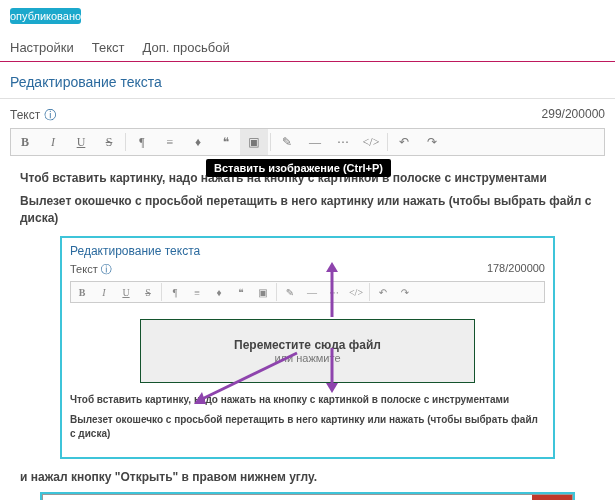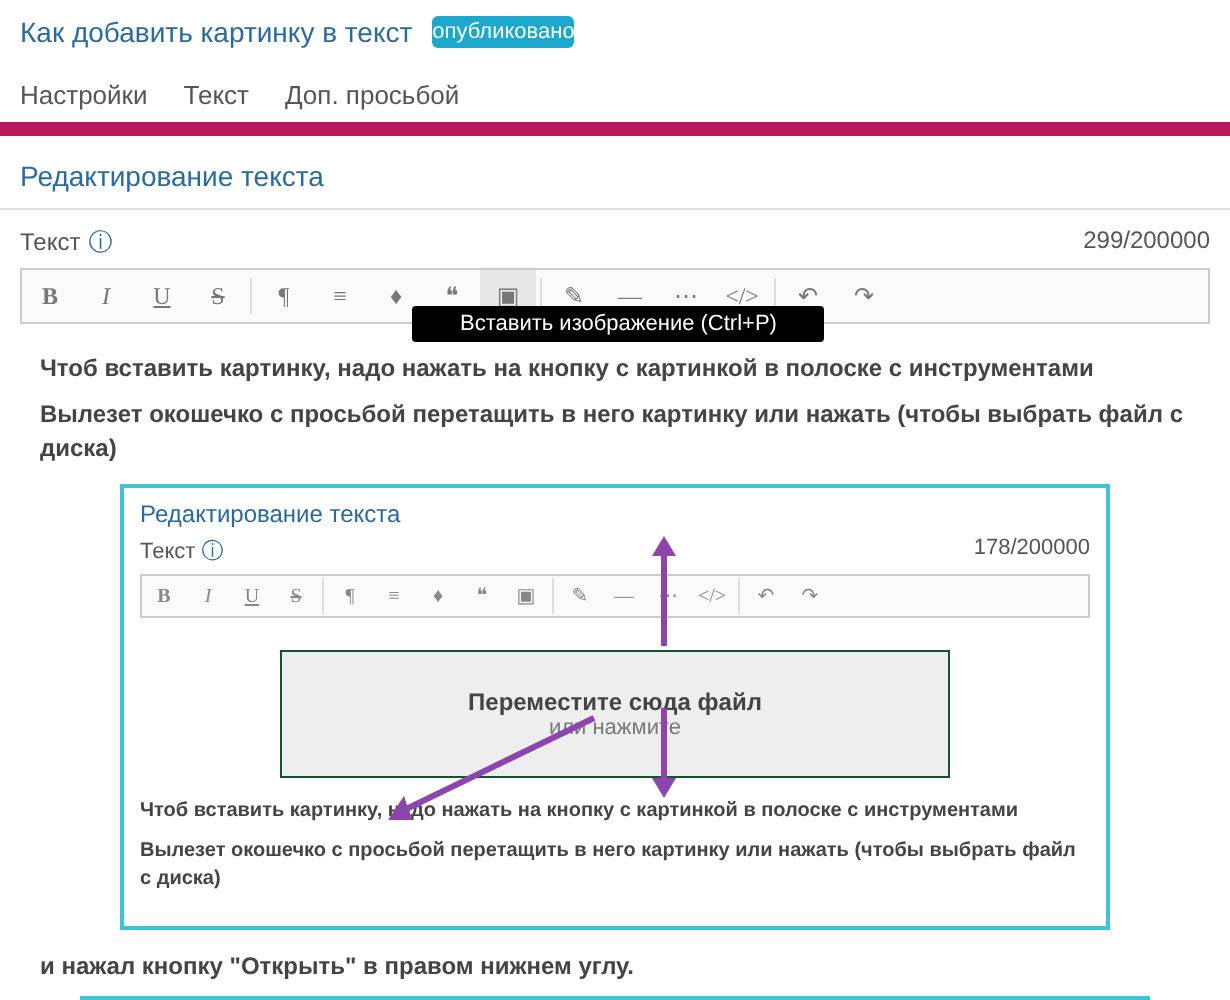--- a/index.html
+++ b/index.html
@@ -1,31 +1,31 @@
 <!DOCTYPE html>
 <html><head>
 <meta charset="utf-8">
 <style>
 * { margin: 0; padding: 0; box-sizing: border-box; }
 body { font-family: Arial, sans-serif; font-size: 13px; color: #333; width: 615px; height: 500px; overflow: hidden; background: #fff; }
 .header { padding: 8px 10px 6px; }
 .title-row { display: flex; align-items: center; gap: 10px; }
 .title { color: #2b6a9e; font-size: 14px; }
 .badge { background: #1ba8cc; color: #fff; padding: 2px 0; border-radius: 3px; font-size: 11px; }
-.tabs-row { display: flex; justify-content: space-between; padding: 10px 10px 6px; border-bottom: 7px solid #be185d; font-size: 13px; color: #555; }
+.tabs-row { display: flex; justify-content: space-between; padding: 10px 10px 6px; border-bottom: 1px solid #be185d; font-size: 13px; color: #555; }
 .tabs-left { display: flex; gap: 18px; }
 .tab { cursor: pointer; }
 .section-title { color: #2b6a9e; padding: 12px 10px 8px; font-size: 14px; border-bottom: 1px solid #e0e0e0; }
 .field-row { display: flex; justify-content: space-between; padding: 8px 10px 4px; font-size: 12px; color: #555; }
 .info-icon { color: #2b6a9e; margin-left: 4px; }
 .toolbar { display: flex; align-items: center; border: 1px solid #ccc; margin: 0 10px; height: 28px; background: #fafafa; position: relative; }
 .tb-btn { width: 28px; height: 26px; display: flex; align-items: center; justify-content: center; color: #777; cursor: pointer; font-size: 12px; font-family: Georgia, serif; }
 .tb-sep { width: 1px; height: 18px; background: #ddd; margin: 0 2px; }
 .tb-btn.active-img { background: #e8e8e8; }
-.tooltip { position: absolute; top: 18px; left: 195px; background: #000; color: #fff; padding: 3px 24px; font-size: 11px; border-radius: 2px; white-space: nowrap; z-index: 5; }
+.tooltip { position: absolute; top: 30px; left: 195px; background: #000; color: #fff; padding: 3px 8px; font-size: 11px; border-radius: 2px; white-space: nowrap; z-index: 5; font-weight: bold; }
 .content { padding: 8px 20px; font-size: 12px; color: #444; }
 .content p { margin: 6px 0; line-height: 1.4; font-weight: bold; }
 .inner-editor { border: 2px solid #3ec4d9; margin: 10px 40px; padding: 6px 8px 10px; position: relative; }
 .inner-title { color: #2b6a9e; font-size: 12px; margin-bottom: 4px; }
 .inner-field-row { display: flex; justify-content: space-between; font-size: 11px; color: #555; margin-bottom: 4px; }
 .inner-toolbar { border: 1px solid #ccc; height: 22px; display: flex; align-items: center; background: #fafafa; }
 .inner-tb-btn { width: 22px; height: 20px; display: flex; align-items: center; justify-content: center; color: #888; font-size: 10px; font-family: Georgia, serif; }
 .dropzone { border: 1px solid #14532d; background: #eee; margin: 16px 70px 10px; padding: 18px 10px; text-align: center; font-size: 12px; }
 .dropzone .line2 { color: #777; font-size: 11px; }
 .inner-p { font-size: 10px; color: #444; margin: 6px 2px; }
@@ -35,21 +35,20 @@
 .arrow3 { left: 130px; top: 110px; }
 .file-dialog { border: 2px solid #3ec4d9; margin: 6px 20px 0; }
 .fd-title { background: #fff; border: 1px solid #999; display: flex; justify-content: space-between; align-items: center; height: 24px; padding-left: 6px; font-size: 12px; }
 .fd-close { background: #c0392b; color: #fff; width: 40px; height: 100%; display: flex; align-items: center; justify-content: center; font-weight: bold; cursor: pointer; }
 </style>
 </head>
 <body>
 
 <div class="header">
   <div class="title-row">
-    <span class="title">Как добавить картинку в текст</span>
     <span class="badge">опубликовано</span>
   </div>
 </div>
 
 <div class="tabs-row">
   <div class="tabs-left">
     <span class="tab">Настройки</span>
     <span class="tab">Текст</span>
     <span class="tab">Доп. просьбой</span>
   </div>

